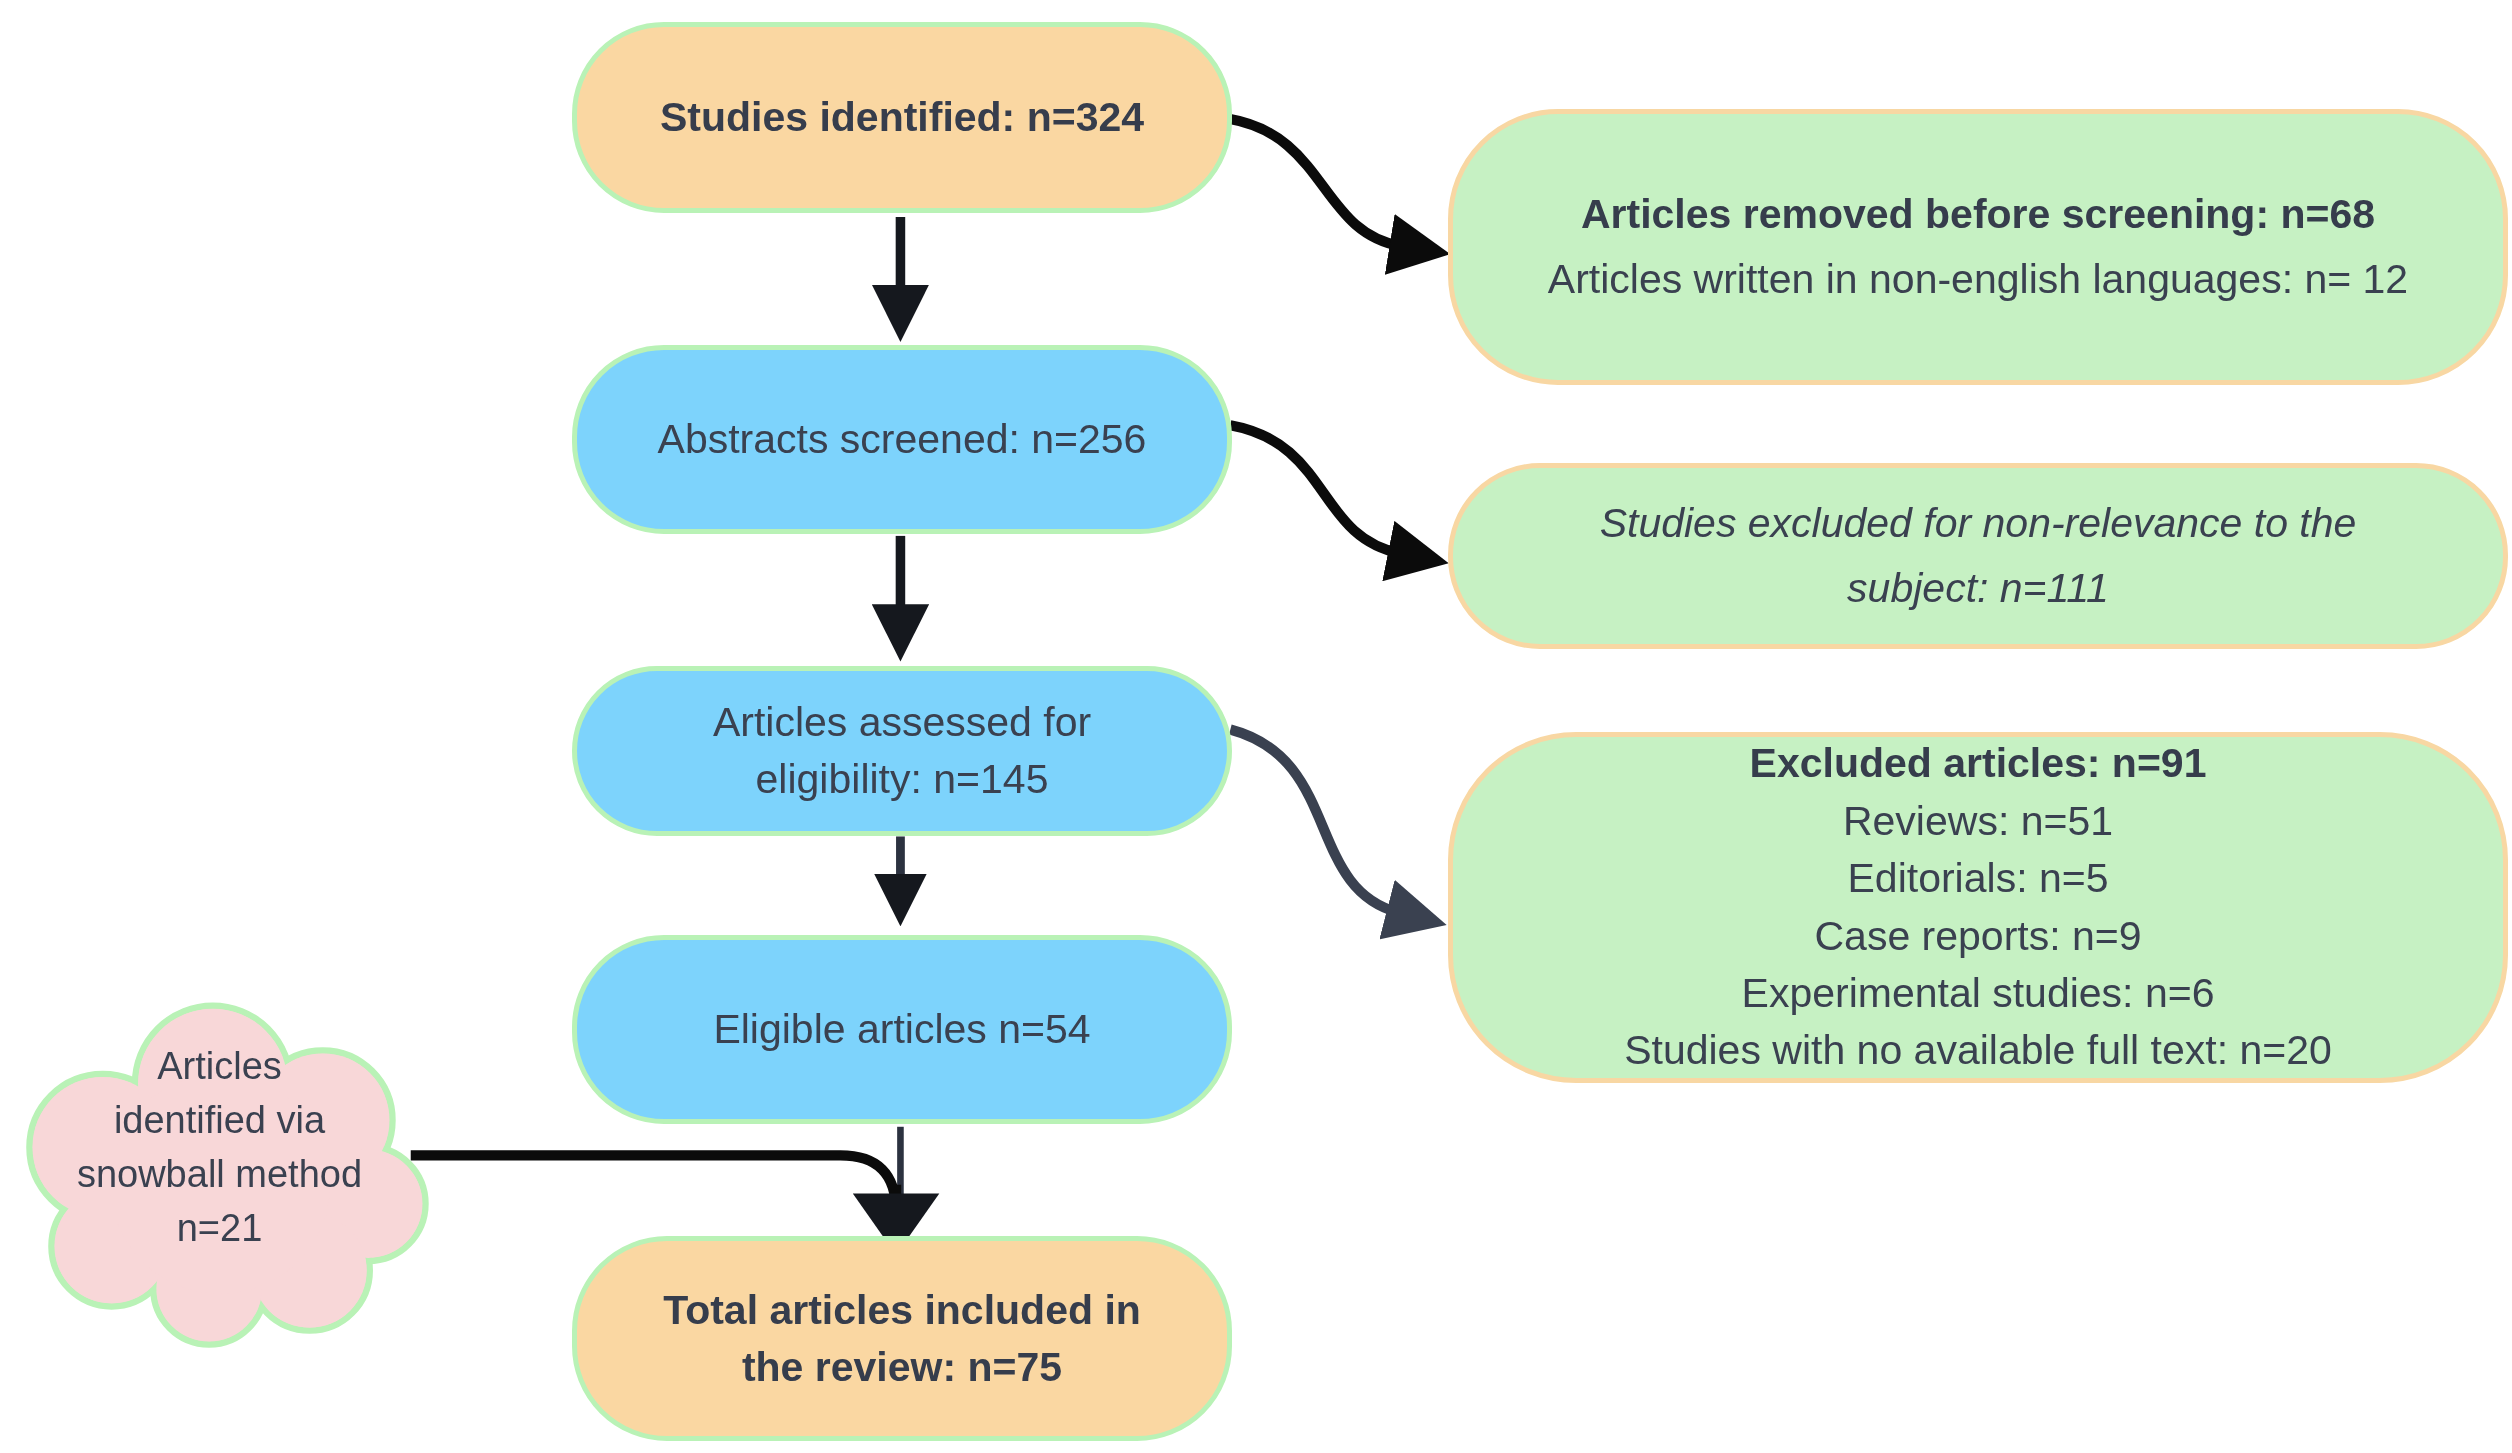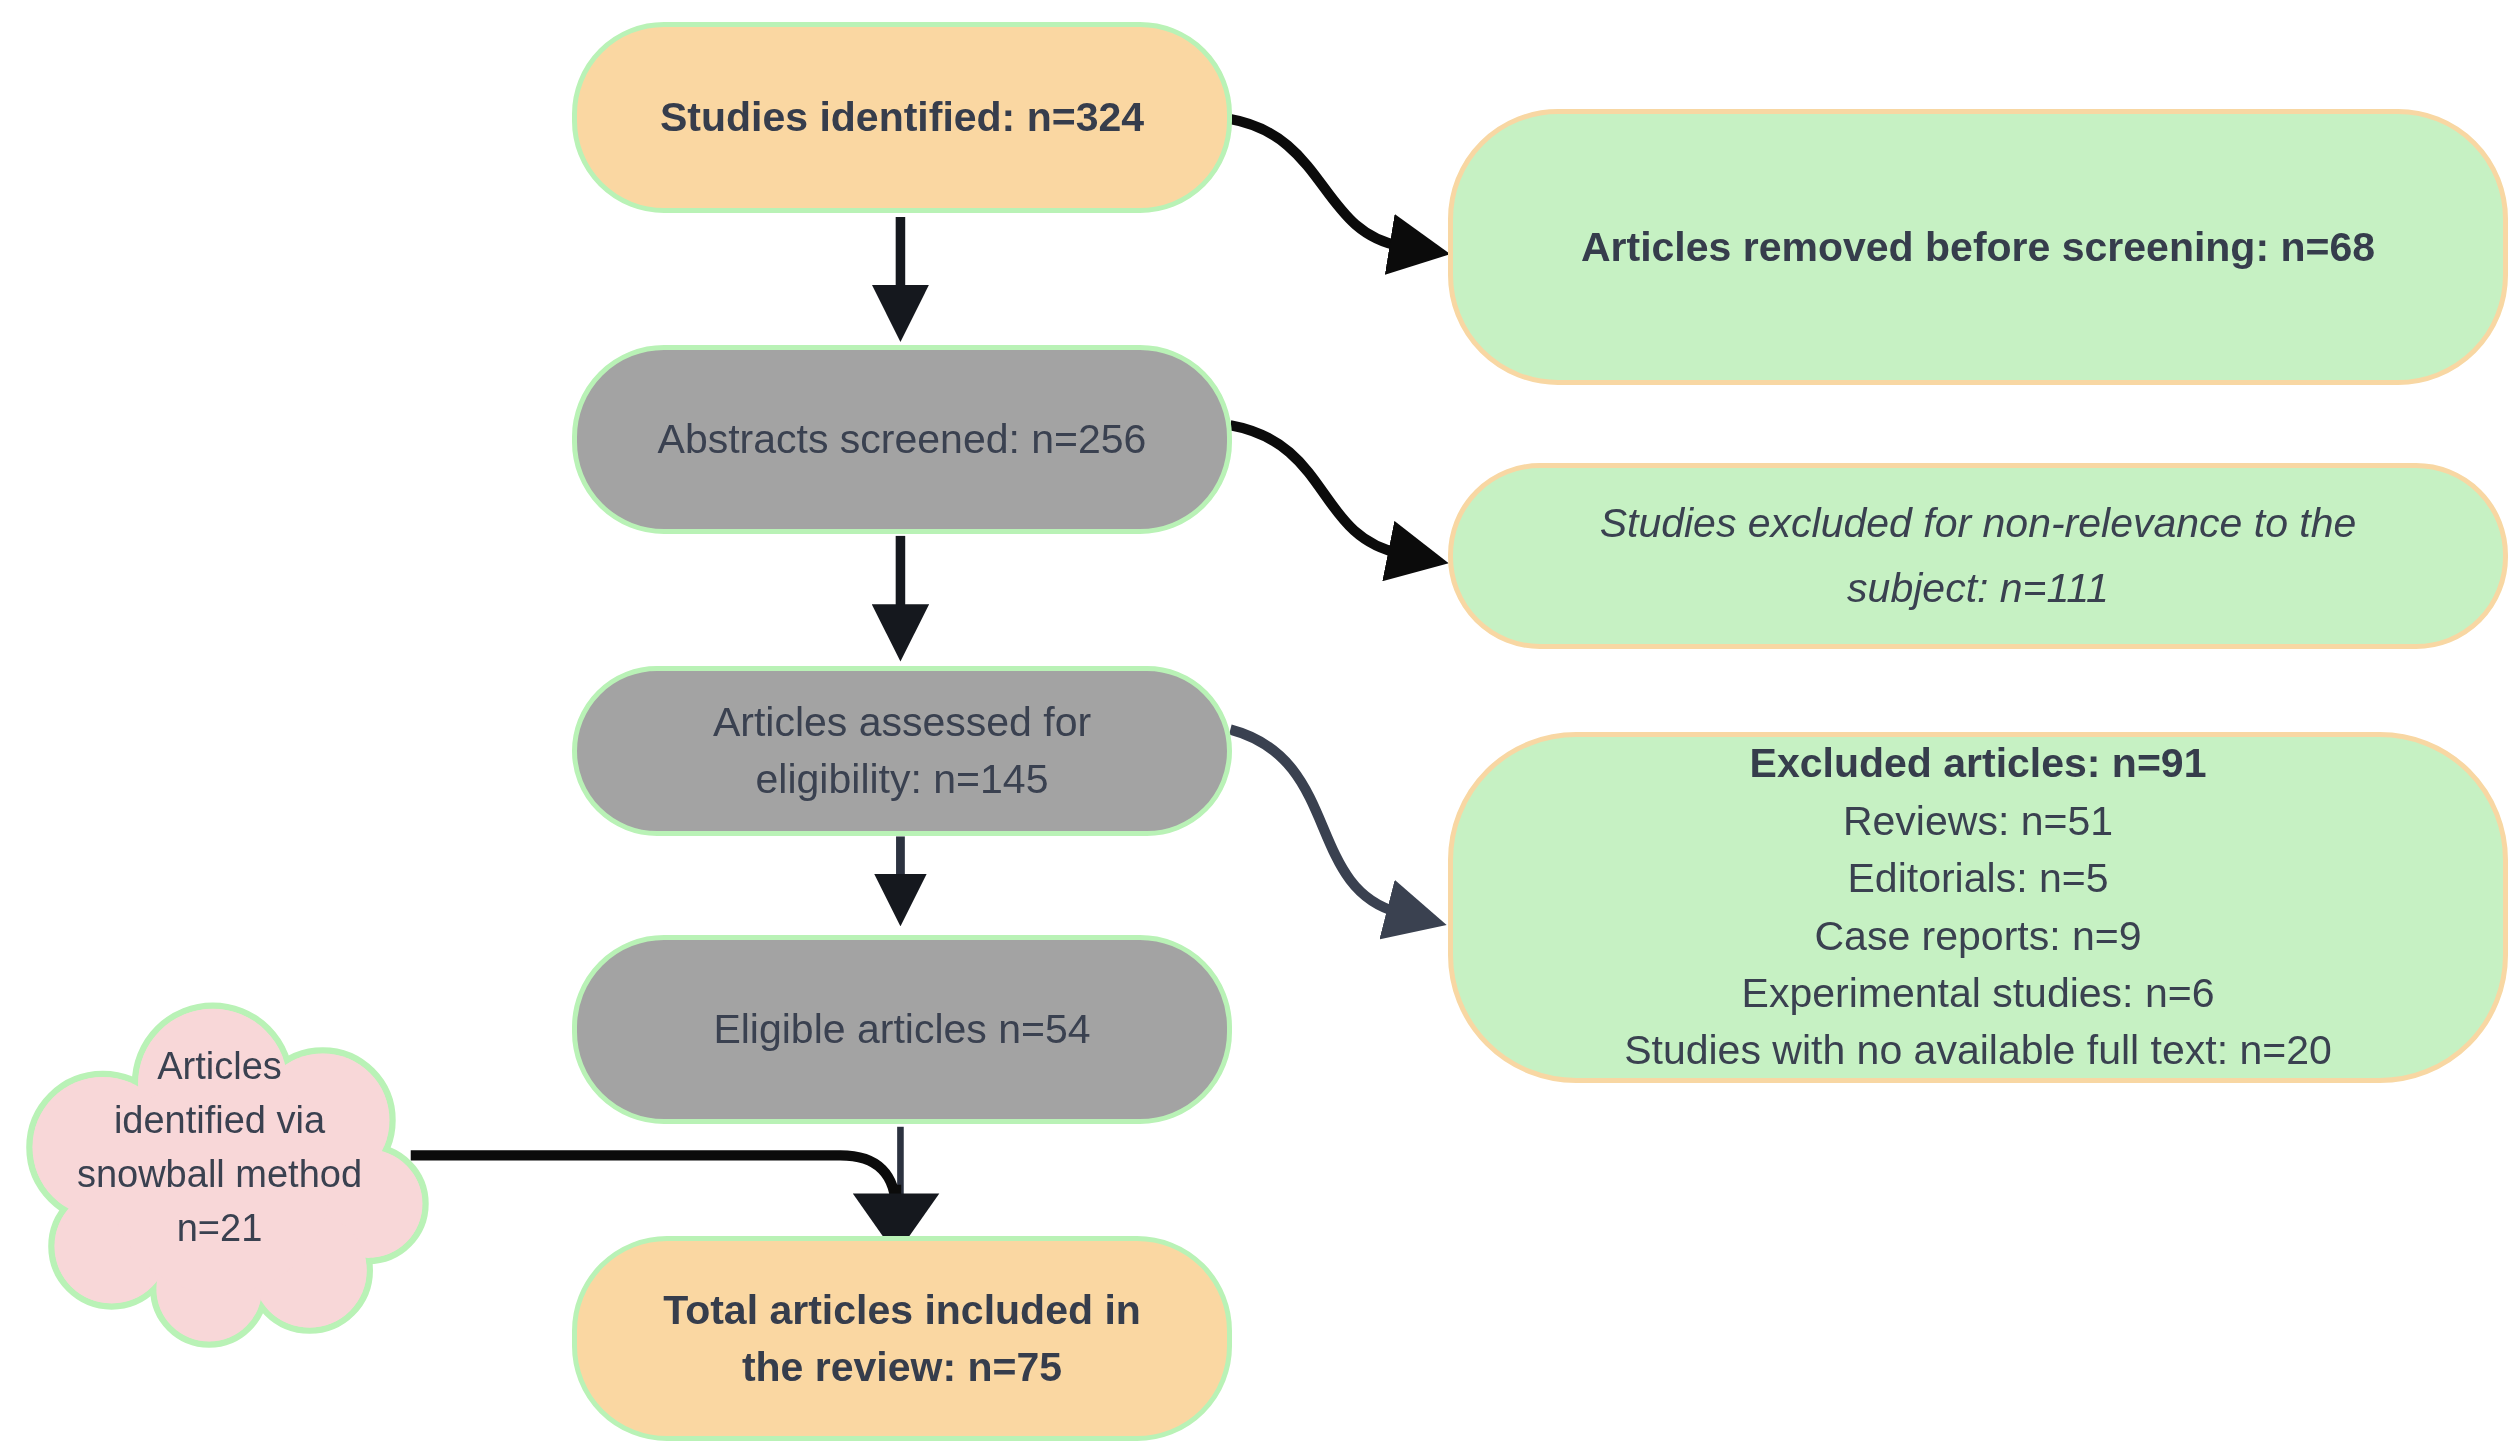--- a/index.html
+++ b/index.html
@@ -34,21 +34,21 @@
     font-size: 41px;
     line-height: 1.38;
   }
   .flow-box {
     left: 572px;
     width: 660px;
     padding: 0 14.7px;
     border: 5.1px solid #b9f2b6;
   }
   .fill-orange { background: #fad7a2; }
-  .fill-teal   { background: #a3a3a3; }
+  .fill-teal   { background: #7dd3fc; }
   .bold { font-weight: bold; color: #363d4c; }
   .side-box {
     left: 1448px;
     width: 1060px;
     padding: 0 29px;
     background: #c6f1c3;
     border: 5.1px solid #f8d7a3;
     flex-direction: column;
   }
   .side-line {
@@ -135,20 +135,21 @@
   <div class="node flow-box fill-teal" id="box-assessed">Articles assessed for
 eligibility: n=145</div>
 
   <div class="node flow-box fill-teal" id="box-eligible">Eligible articles n=54</div>
 
   <div class="node flow-box fill-orange bold" id="box-included">Total articles included in
 the review: n=75</div>
 
   <div class="node side-box" id="side-removed">
     <div class="side-line bold">Articles removed before screening: n=68</div>
+    <div class="side-line">Articles written in non-english languages: n= 12</div>
   </div>
 
   <div class="node side-box" id="side-relevance">
     <div class="side-line">Studies excluded for non-relevance to the
 subject: n=111</div>
   </div>
 
   <div class="node side-box compact" id="side-excluded">
     <div class="side-line bold">Excluded articles: n=91</div>
     <div class="side-line">Reviews: n=51</div>

